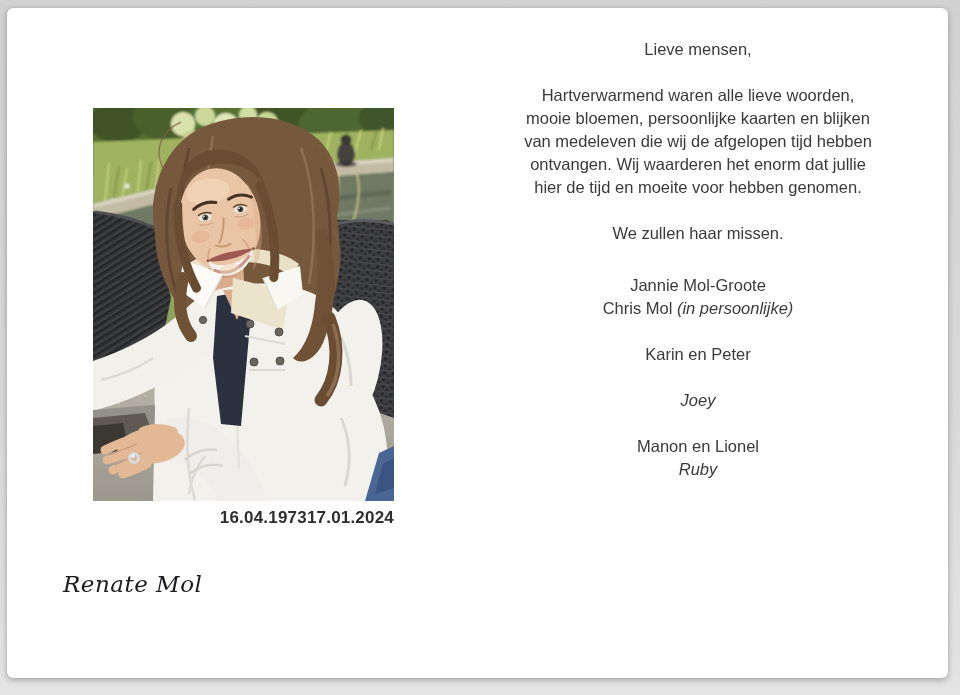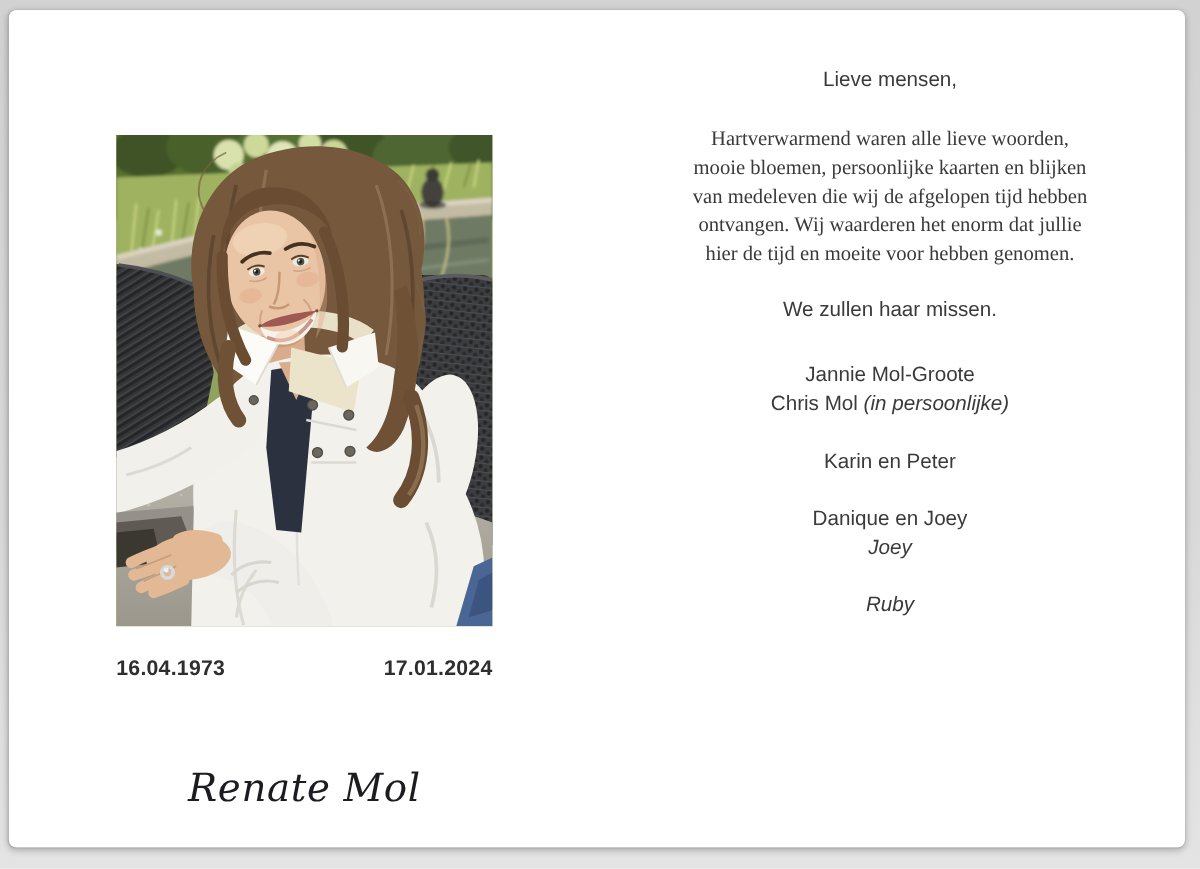--- a/index.html
+++ b/index.html
@@ -16,39 +16,38 @@
     overflow:hidden;
   }
   
   .photo{
     position:absolute;left:86px;top:100px;width:301px;height:393px;
     overflow:hidden;background:#8fa25e;
   }
   .photo svg{display:block;width:301px;height:393px;}
   .dates{
     position:absolute;left:86px;top:500px;width:301px;
-    display:flex;justify-content:space-between;
+    display:flex;justify-content:flex-end;
     font-size:17px;line-height:20px;font-weight:600;
-    color:#2e2e2e;letter-spacing:.2px;margin-top:17px;
+    color:#2e2e2e;letter-spacing:.2px;
   }
   .deceased-name{
     position:absolute;left:56px;top:556px;width:361px;
-    text-align:center;
     font-family:"DejaVu Serif",serif;font-style:italic;
-    font-size:31px;line-height:40px;color:#1b1b20;letter-spacing:.5px;margin-top:47px;
+    font-size:23px;line-height:40px;color:#1b1b20;letter-spacing:.5px;
   }
   
   .right-col{
-    position:absolute;left:475px;top:0;width:460px;height:670px;
-    padding-top:45px;box-sizing:border-box;
+    position:absolute;left:461px;top:0;width:460px;height:670px;
+    padding-top:30px;box-sizing:border-box;
     text-align:center;color:#3a3a3a;
     font-size:16.5px;line-height:23px;
   }
   .salutation{}
-  .para{margin-top:23px;white-space:pre-line;font-family:Liberation Serif, serif;}
+  .para{margin-top:23px;white-space:pre-line;}
   .closing{margin-top:23px;text-align:center;}
   .signatures{margin-top:29px;}
   .sig-group + .sig-group{margin-top:23px;}
   .it{font-style:italic;}
 </style>
 </head>
 <body>
 
 <div class="stage">
   <div class="card">
@@ -277,23 +276,23 @@
       <div class="closing">We zullen haar missen.</div>
       <div class="signatures">
           <div class="sig-group">
             <div class="sig-line"><span>Jannie Mol-Groote</span></div>
             <div class="sig-line"><span>Chris Mol </span><span class="it">(in persoonlijke)</span></div>
           </div>
           <div class="sig-group">
             <div class="sig-line"><span>Karin en Peter</span></div>
           </div>
           <div class="sig-group">
-            <div class="sig-line"><span>Danique en Joey</span></div>
             <div class="sig-line"><span class="it">Joey</span></div>
           </div>
           <div class="sig-group">
+            <div class="sig-line"><span>Manon en Lionel</span></div>
             <div class="sig-line"><span class="it">Ruby</span></div>
           </div>
         </div>
     </div>
 
   </div>
 </div>
 
 </body></html>

